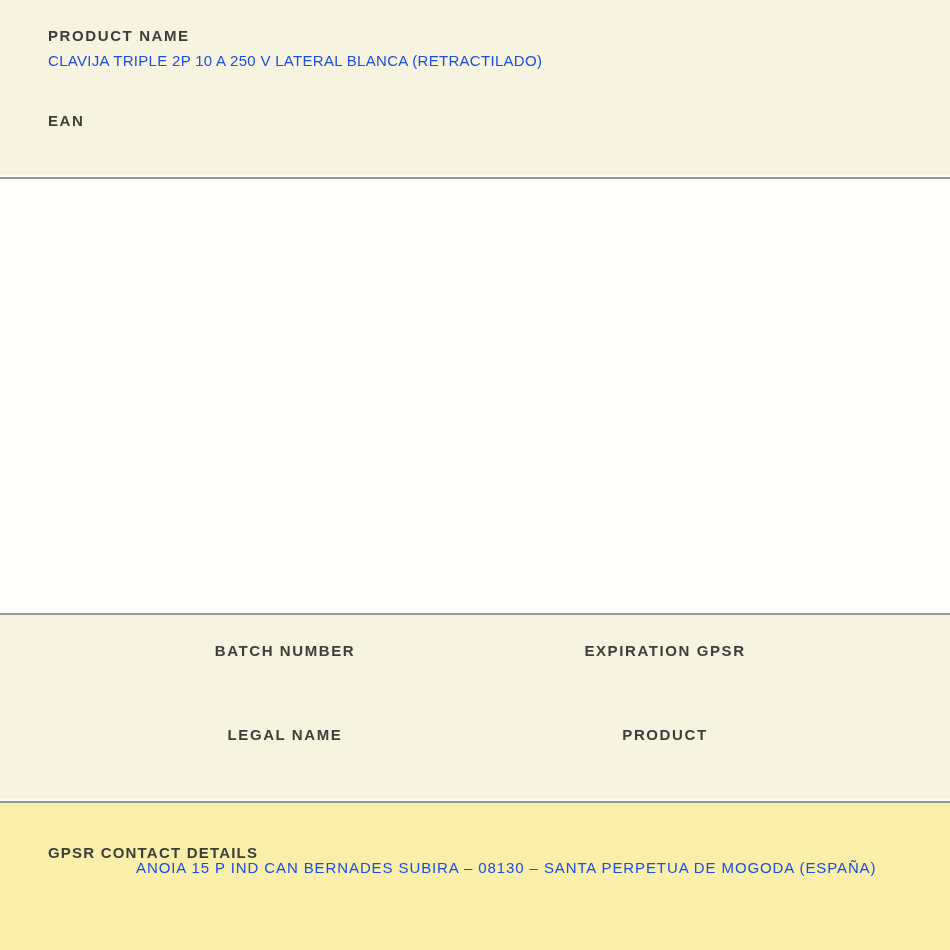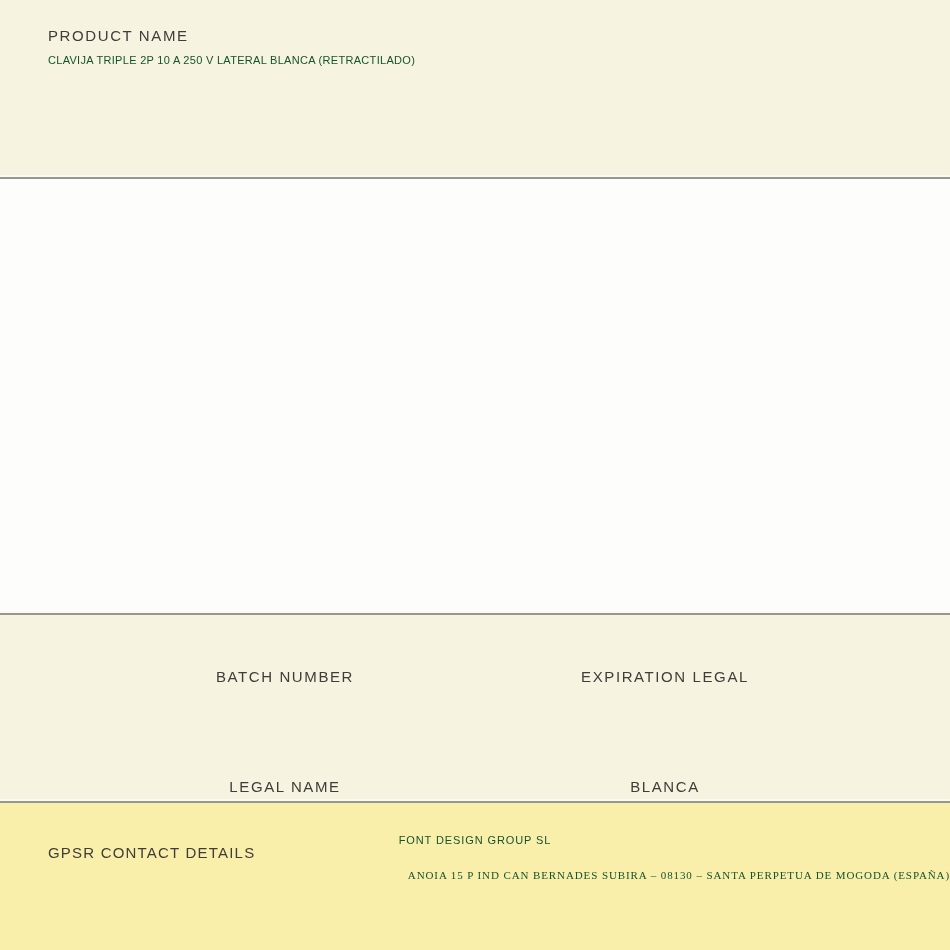--- a/index.html
+++ b/index.html
@@ -8,30 +8,30 @@
   }
   body {
     width: 950px;
     height: 950px;
     font-family: "Liberation Sans", sans-serif;
     background: #fdfdfb;
     overflow: hidden;
   }
   .label {
     font-size: 15px;
-    font-weight: 400;
+    font-weight: 700;
     letter-spacing: 1.6px;
     color: #3e3d38;
     line-height: 15px;
   }
   .value {
-    font-size: 11px;
+    font-size: 15px;
     font-weight: 400;
     letter-spacing: 0.9px;
-    color: #14532d;
+    color: #1d4ed8;
     line-height: 15px;
   }
   .sec-top {
     background: #f7f3e1;
     height: 175px;
     padding: 28px 48px 0 48px;
     box-sizing: border-box;
   }
   .product-title { margin-top: 10px; letter-spacing: 0.3px; }
   .ean-label { margin-top: 45px; }
@@ -51,63 +51,60 @@
     box-sizing: border-box;
   }
   .two-col {
     width: 760px;
     margin: 0 auto;
     display: flex;
   }
   .two-col > div {
     flex: 1;
     text-align: center;
-    margin-top: 26px;
   }
   .row-legal { margin-top: 69px; }
   .row-values { margin-top: 13px; }
   .sec-bottom {
     background: #f9efab;
     height: 169px;
     padding-top: 42px;
     box-sizing: border-box;
   }
   .gpsr-label { margin-left: 48px; letter-spacing: 1.2px; }
   .gpsr-address {
-    margin-top: 8px;
     margin-left: 136px;
-    text-align: right;
-    font-family: Liberation Serif, serif;
+    text-align: left;
   }
 </style>
 </head>
 <body>
 
 <div class="sec-top">
   <div class="label">PRODUCT NAME</div>
   <div class="value product-title">CLAVIJA TRIPLE 2P 10 A 250 V LATERAL BLANCA (RETRACTILADO)</div>
+  <div class="label ean-label">EAN</div>
 </div>
 
 <div class="divider"></div>
 
 <div class="sec-white"></div>
 
 <div class="divider"></div>
 
 <div class="sec-mid">
   <div class="two-col">
     <div class="label">BATCH NUMBER</div>
-    <div class="label">EXPIRATION LEGAL</div>
+    <div class="label">EXPIRATION GPSR</div>
   </div>
   <div class="two-col row-legal">
     <div class="label">LEGAL NAME</div>
-    <div class="label">BLANCA</div>
+    <div class="label">PRODUCT</div>
   </div>
   <div class="two-col row-values">
-    <div class="value">FONT DESIGN GROUP SL</div>
   </div>
 </div>
 
 <div class="divider"></div>
 
 <div class="sec-bottom">
   <div class="label gpsr-label">GPSR CONTACT DETAILS</div>
   <div class="value gpsr-address">ANOIA 15 P IND CAN BERNADES SUBIRA – 08130 – SANTA PERPETUA DE MOGODA (ESPAÑA)</div>
 </div>
 

